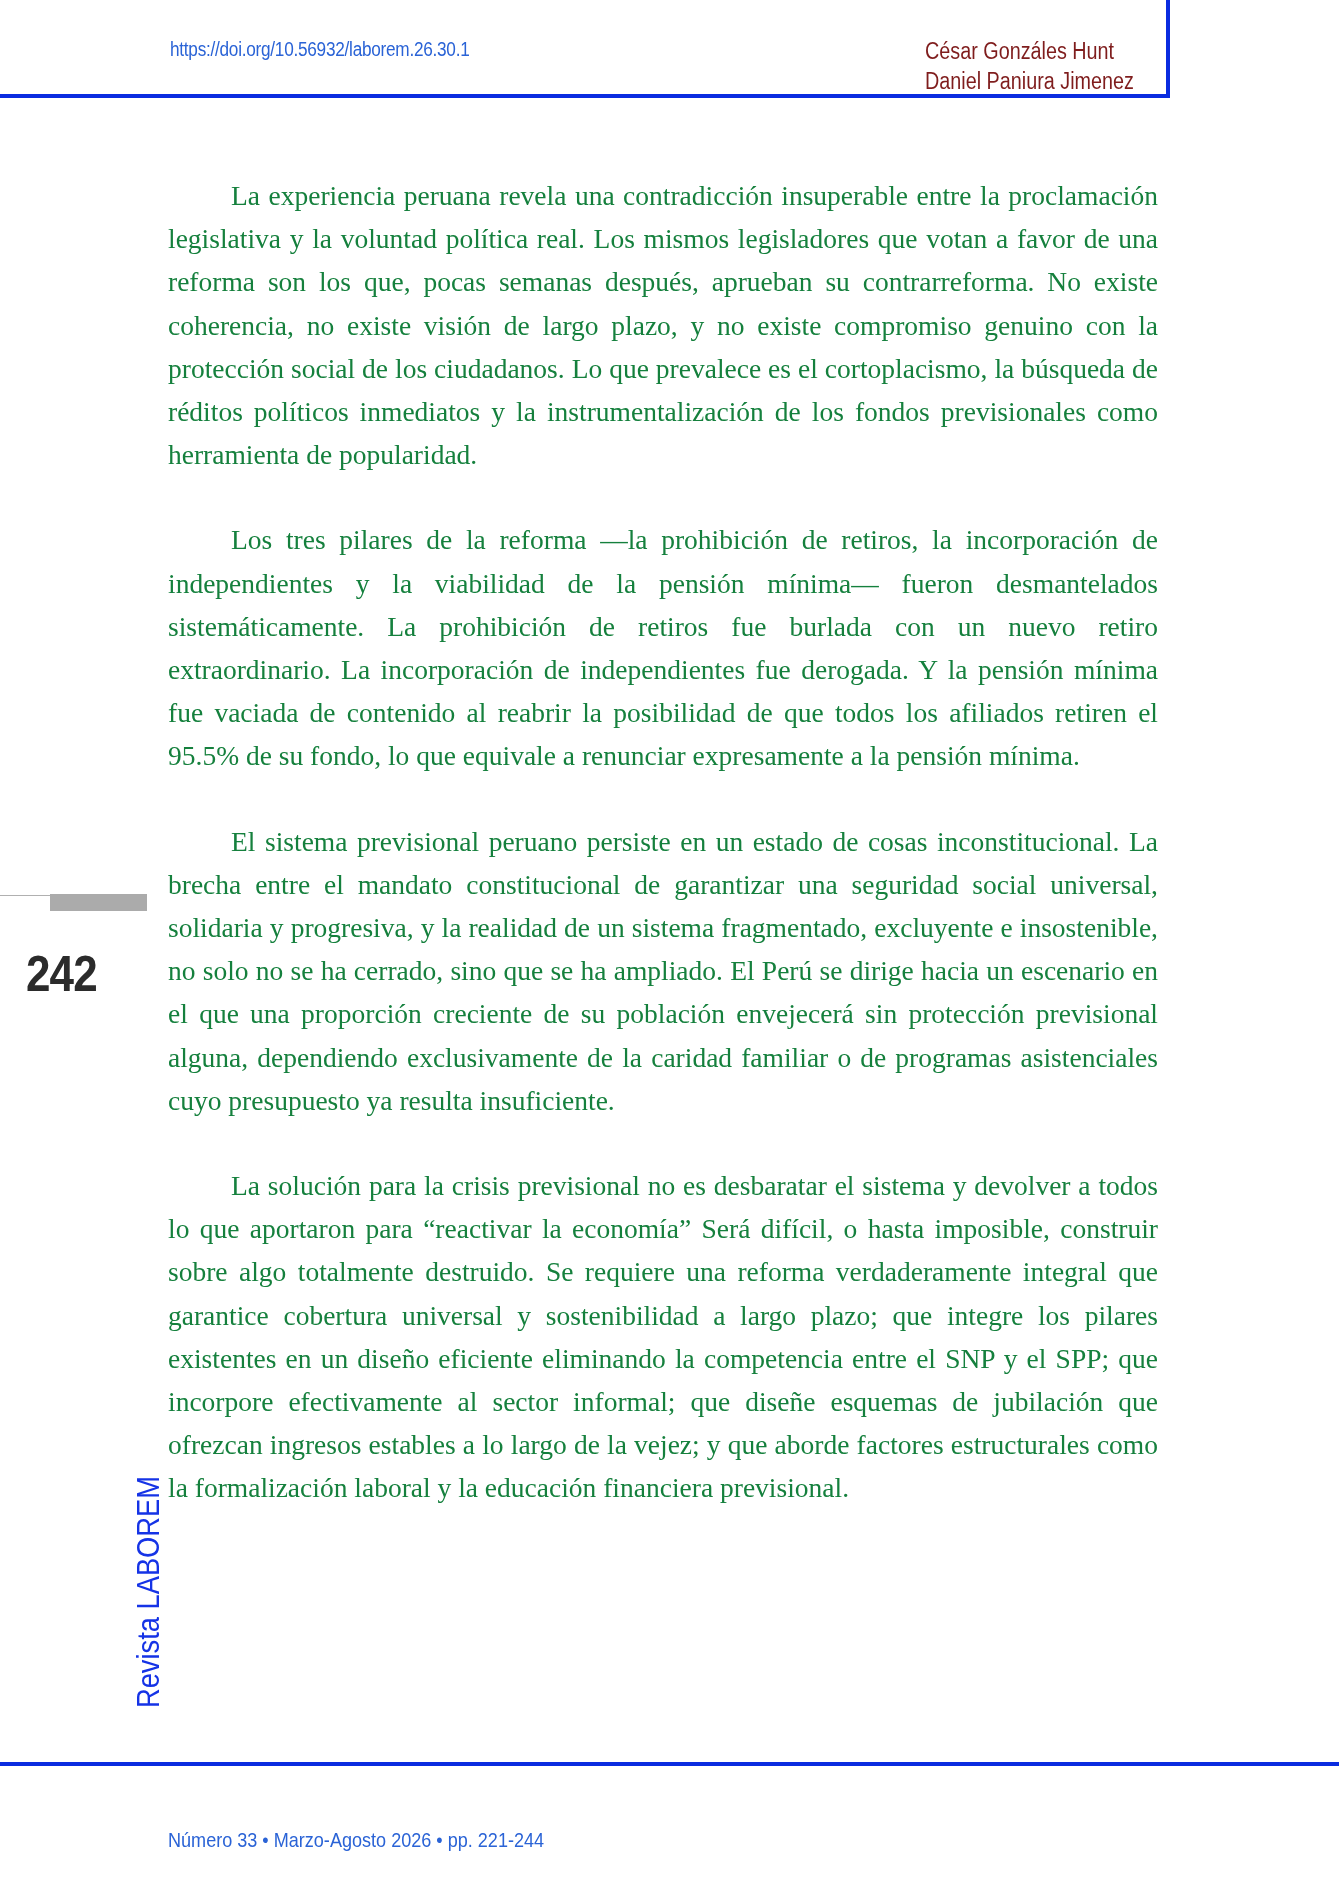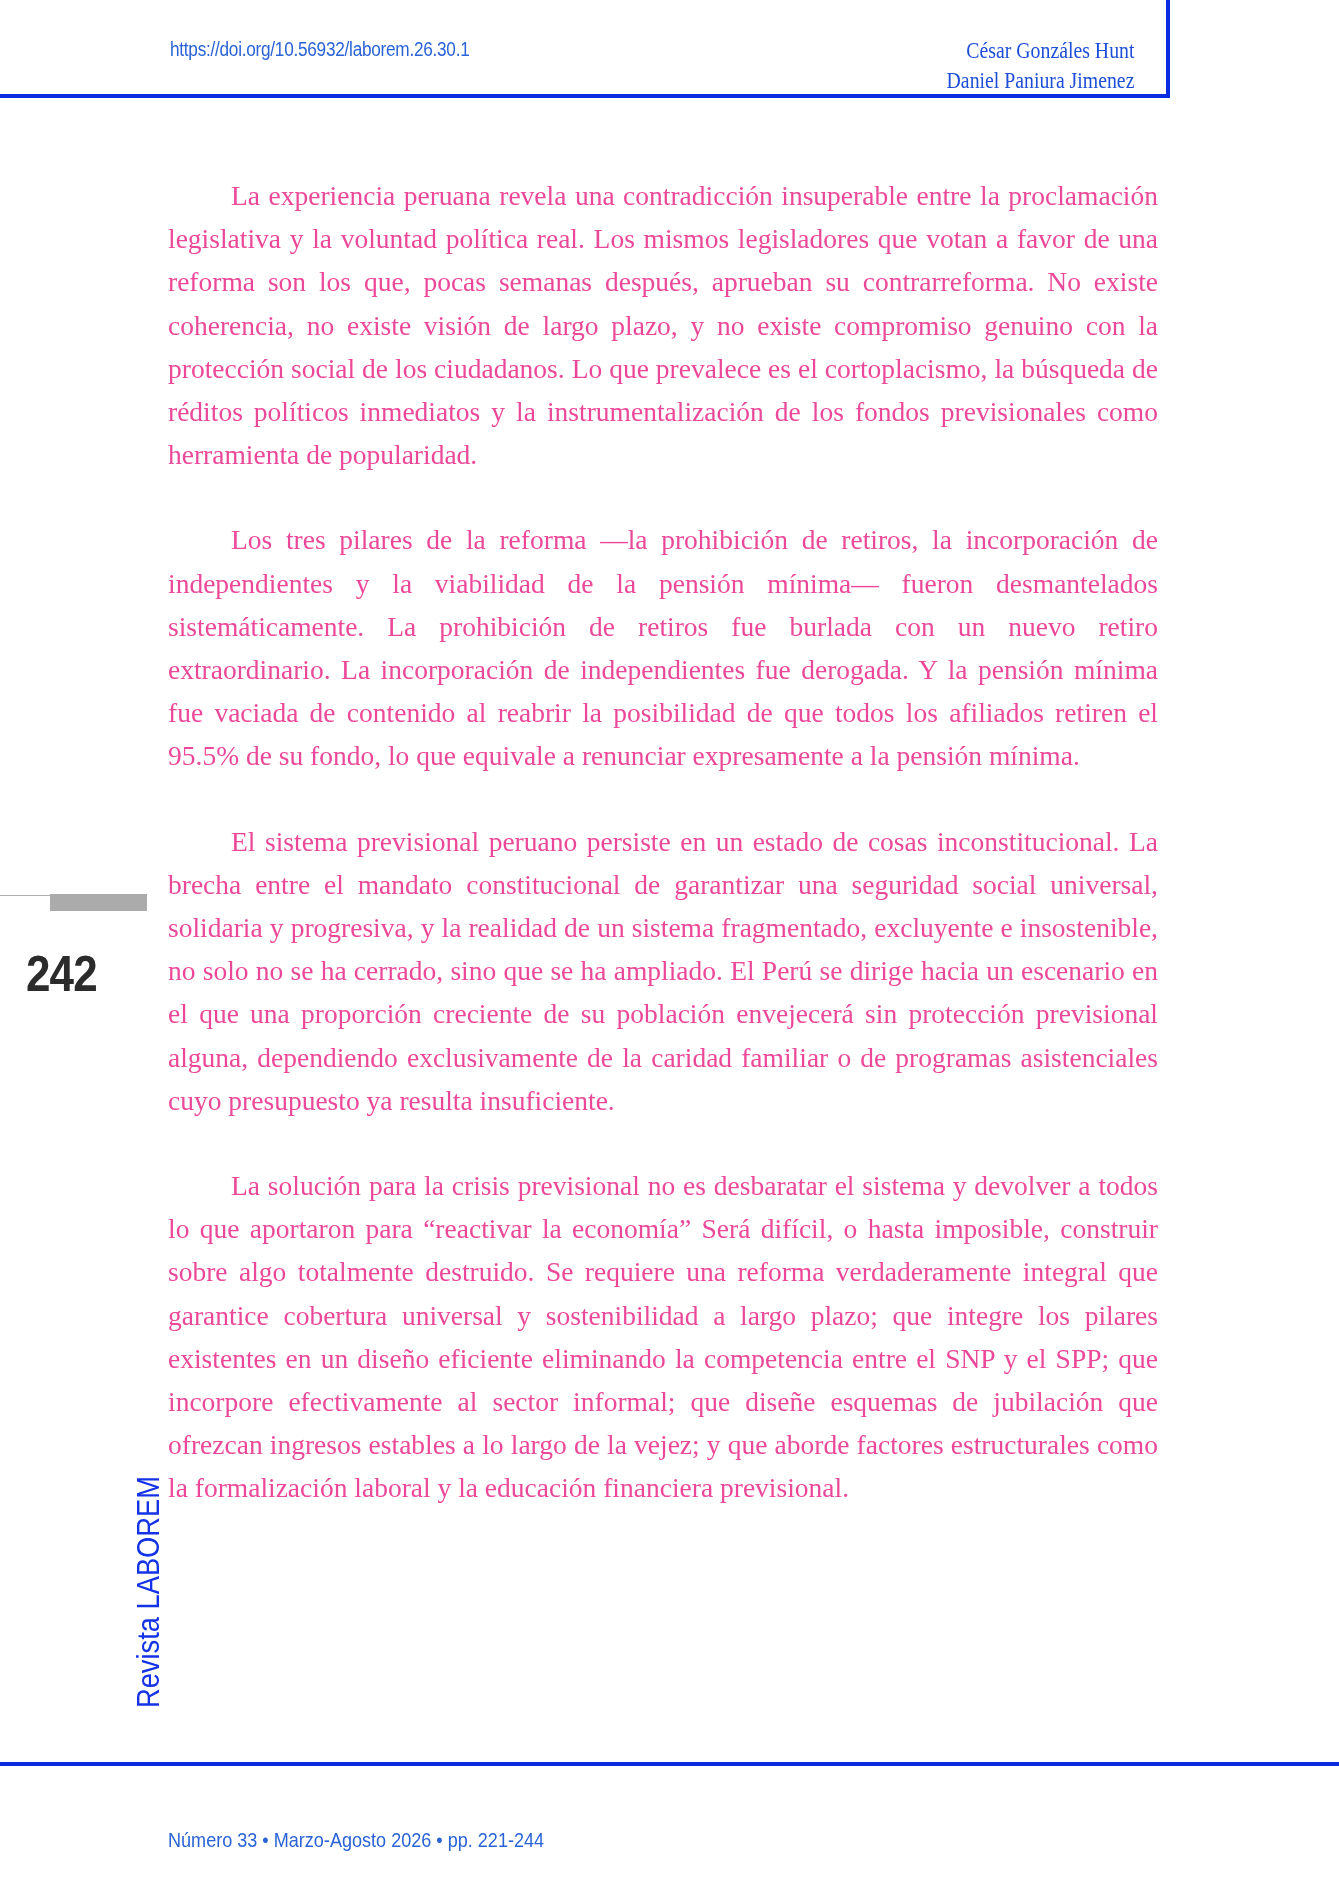--- a/index.html
+++ b/index.html
@@ -30,45 +30,45 @@
       color: #2a63d6;
       letter-spacing: -0.3px;
       transform: scaleX(0.86);
       transform-origin: left center;
       white-space: nowrap;
     }
     .authors {
       position: absolute;
       right: 205px;
       top: 36px;
-      text-align: right;
-      font-family: Liberation Serif, serif;
+      text-align: left;
+      font-family: Liberation Sans, sans-serif;
       font-size: 23px;
       line-height: 30px;
-      color: #1d4ed8;
+      color: #7f1d1d;
     }
     .authors div {
       transform: scaleX(0.86);
       transform-origin: right center;
       white-space: nowrap;
     }
     .content {
       position: absolute;
       left: 168px;
       top: 174px;
       width: 1002px;
     }
     .para {
       margin: 0 12px 42px 0;
       font-size: 27.5px;
       line-height: 43.2px;
       text-align: justify;
       text-indent: 63px;
       hyphens: manual;
-      color: #ec4899;
+      color: #15803d;
     }
     .page-marker-line {
       position: absolute;
       left: 0;
       top: 895px;
       width: 50px;
       height: 1px;
       background: #b0b0b0;
     }
     .page-marker-bar {

